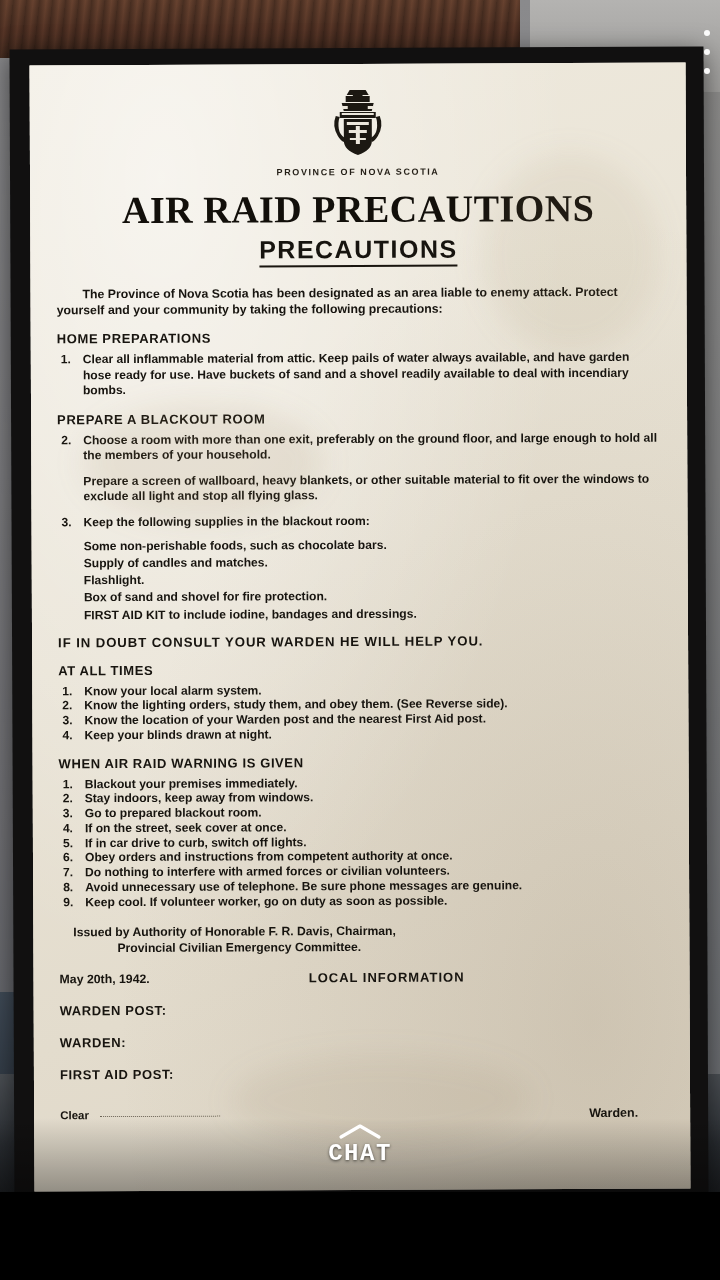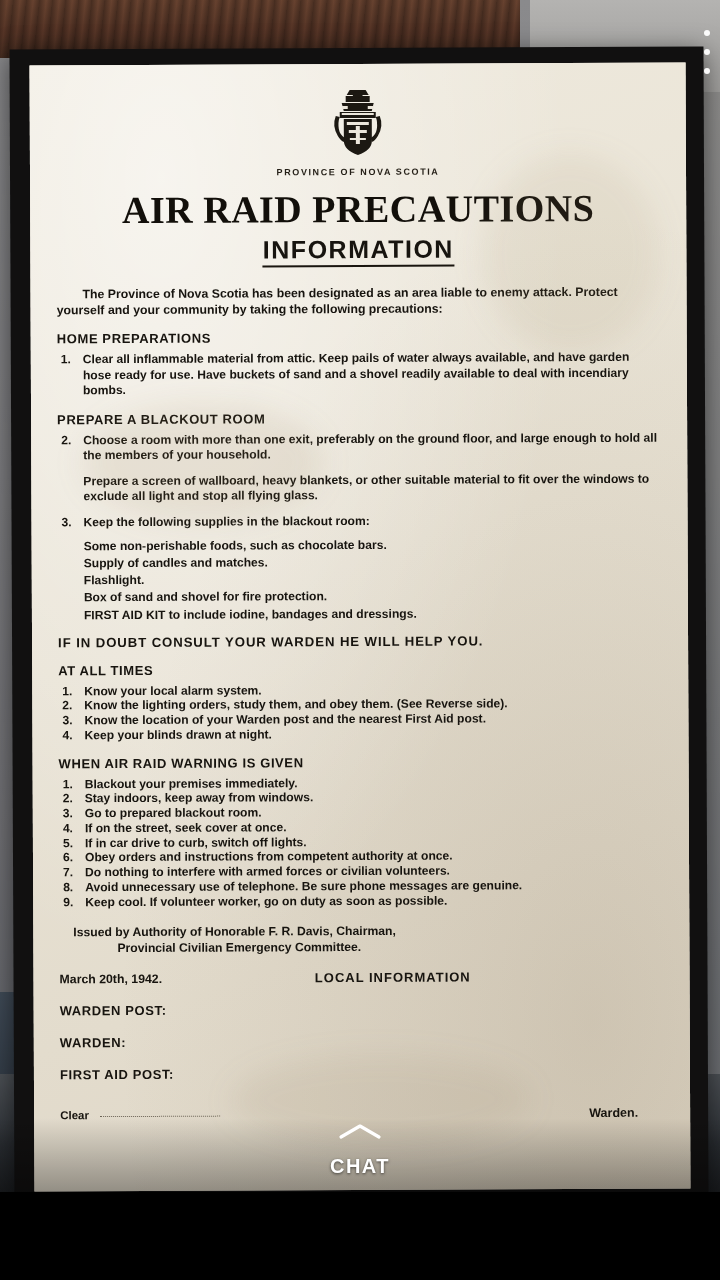--- a/index.html
+++ b/index.html
@@ -286,26 +286,27 @@
     justify-content: flex-start;
     color: #fff;
     background: linear-gradient(180deg, rgba(0,0,0,0) 0%, rgba(0,0,0,.35) 100%);
   }
   .chat-chevron {
     margin-top: 4px;
     width: 46px;
     height: 18px;
   }
   .chat-label {
-    font-size: 20px;
+    font-size: 24px;
     font-weight: bold;
     letter-spacing: 1.5px;
     line-height: 1;
-    margin-top: 16px;
+    margin-top: 2px;
     text-shadow: 0 1px 3px rgba(0,0,0,.6);
+    font-family: Liberation Mono, monospace;
   }
 </style>
 </head>
 <body>
 
 <div class="screen">
 
   <div class="bg-wall"></div>
   <div class="bg-top-wood"></div>
   <div class="bg-top-right"></div>
@@ -344,21 +345,21 @@
               <path d="M8 30 q-4 10 2 20 q3 5 6 6 l1 -4 q-5 -3 -6 -9 q-1 -7 1 -12 z"></path>
               <path d="M52 30 q4 10 -2 20 q-3 5 -6 6 l-1 -4 q5 -3 6 -9 q1 -7 -1 -12 z"></path>
             </g>
           </svg>
         </span>
       </div>
       <div class="province-line">PROVINCE OF NOVA SCOTIA</div>
 
       <div class="title">AIR RAID PRECAUTIONS</div>
       <div class="subtitle-wrap">
-        <span class="subtitle">INFORMATION</span>
+        <span class="subtitle">PRECAUTIONS</span>
       </div>
 
       <p class="intro">The Province of Nova Scotia has been designated as an area liable to enemy attack. Protect yourself and your community by taking the following precautions:</p>
 
       <div class="section-head">HOME PREPARATIONS</div>
       <ul class="numlist">
         <li>
           <span class="n">1.</span>
           <span class="t">Clear all inflammable material from attic.   Keep pails of water always available, and have garden hose ready for use.   Have buckets of sand and a shovel readily available to deal with incendiary bombs.</span>
         </li>
@@ -447,21 +448,21 @@
           <span class="t">Keep cool.   If volunteer worker, go on duty as soon as possible.</span>
         </li>
       </ul>
 
       <div class="issued">
         <div class="l1">Issued  by  Authority  of  Honorable  F. R.  Davis,  Chairman,</div>
         <div class="l2">Provincial  Civilian  Emergency  Committee.</div>
       </div>
 
       <div class="daterow">
-        <div class="date-text">March 20th, 1942.</div>
+        <div class="date-text">May 20th, 1942.</div>
         <div class="local-info">LOCAL INFORMATION</div>
       </div>
 
       <div class="field">WARDEN POST:</div>
       <div class="field">WARDEN:</div>
       <div class="field">FIRST AID POST:</div>
 
       <div class="footrow">
         <div class="dateline">
           <span>Clear</span>

